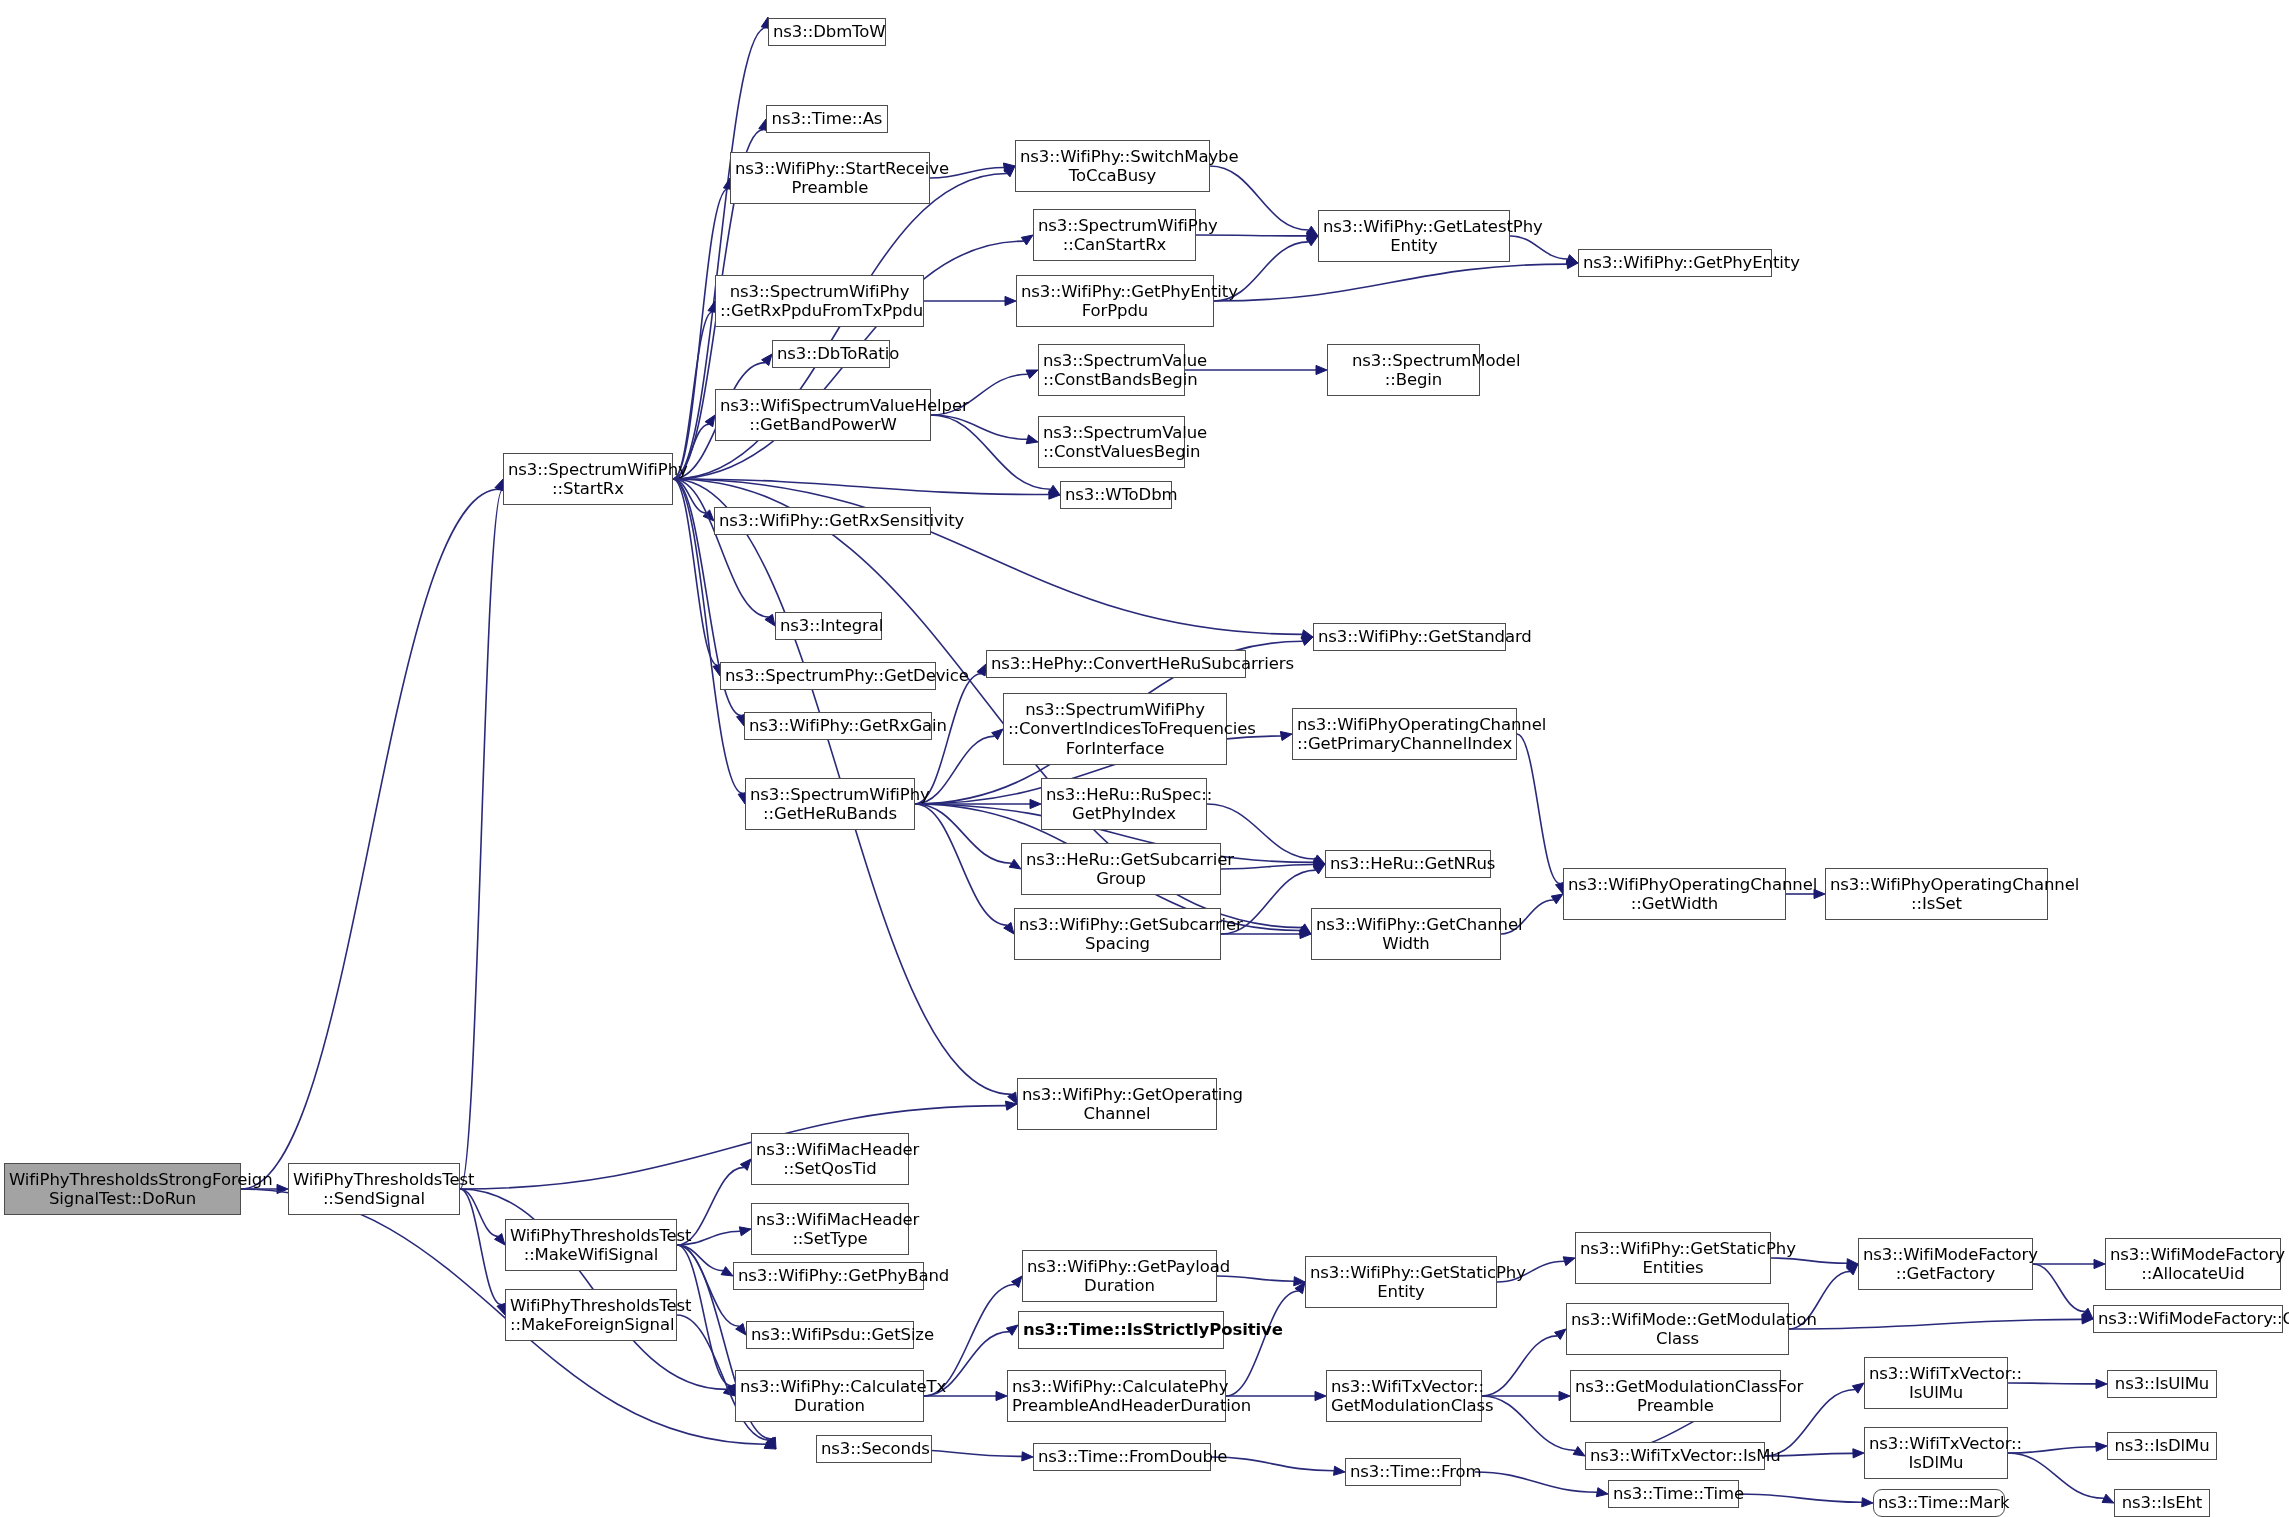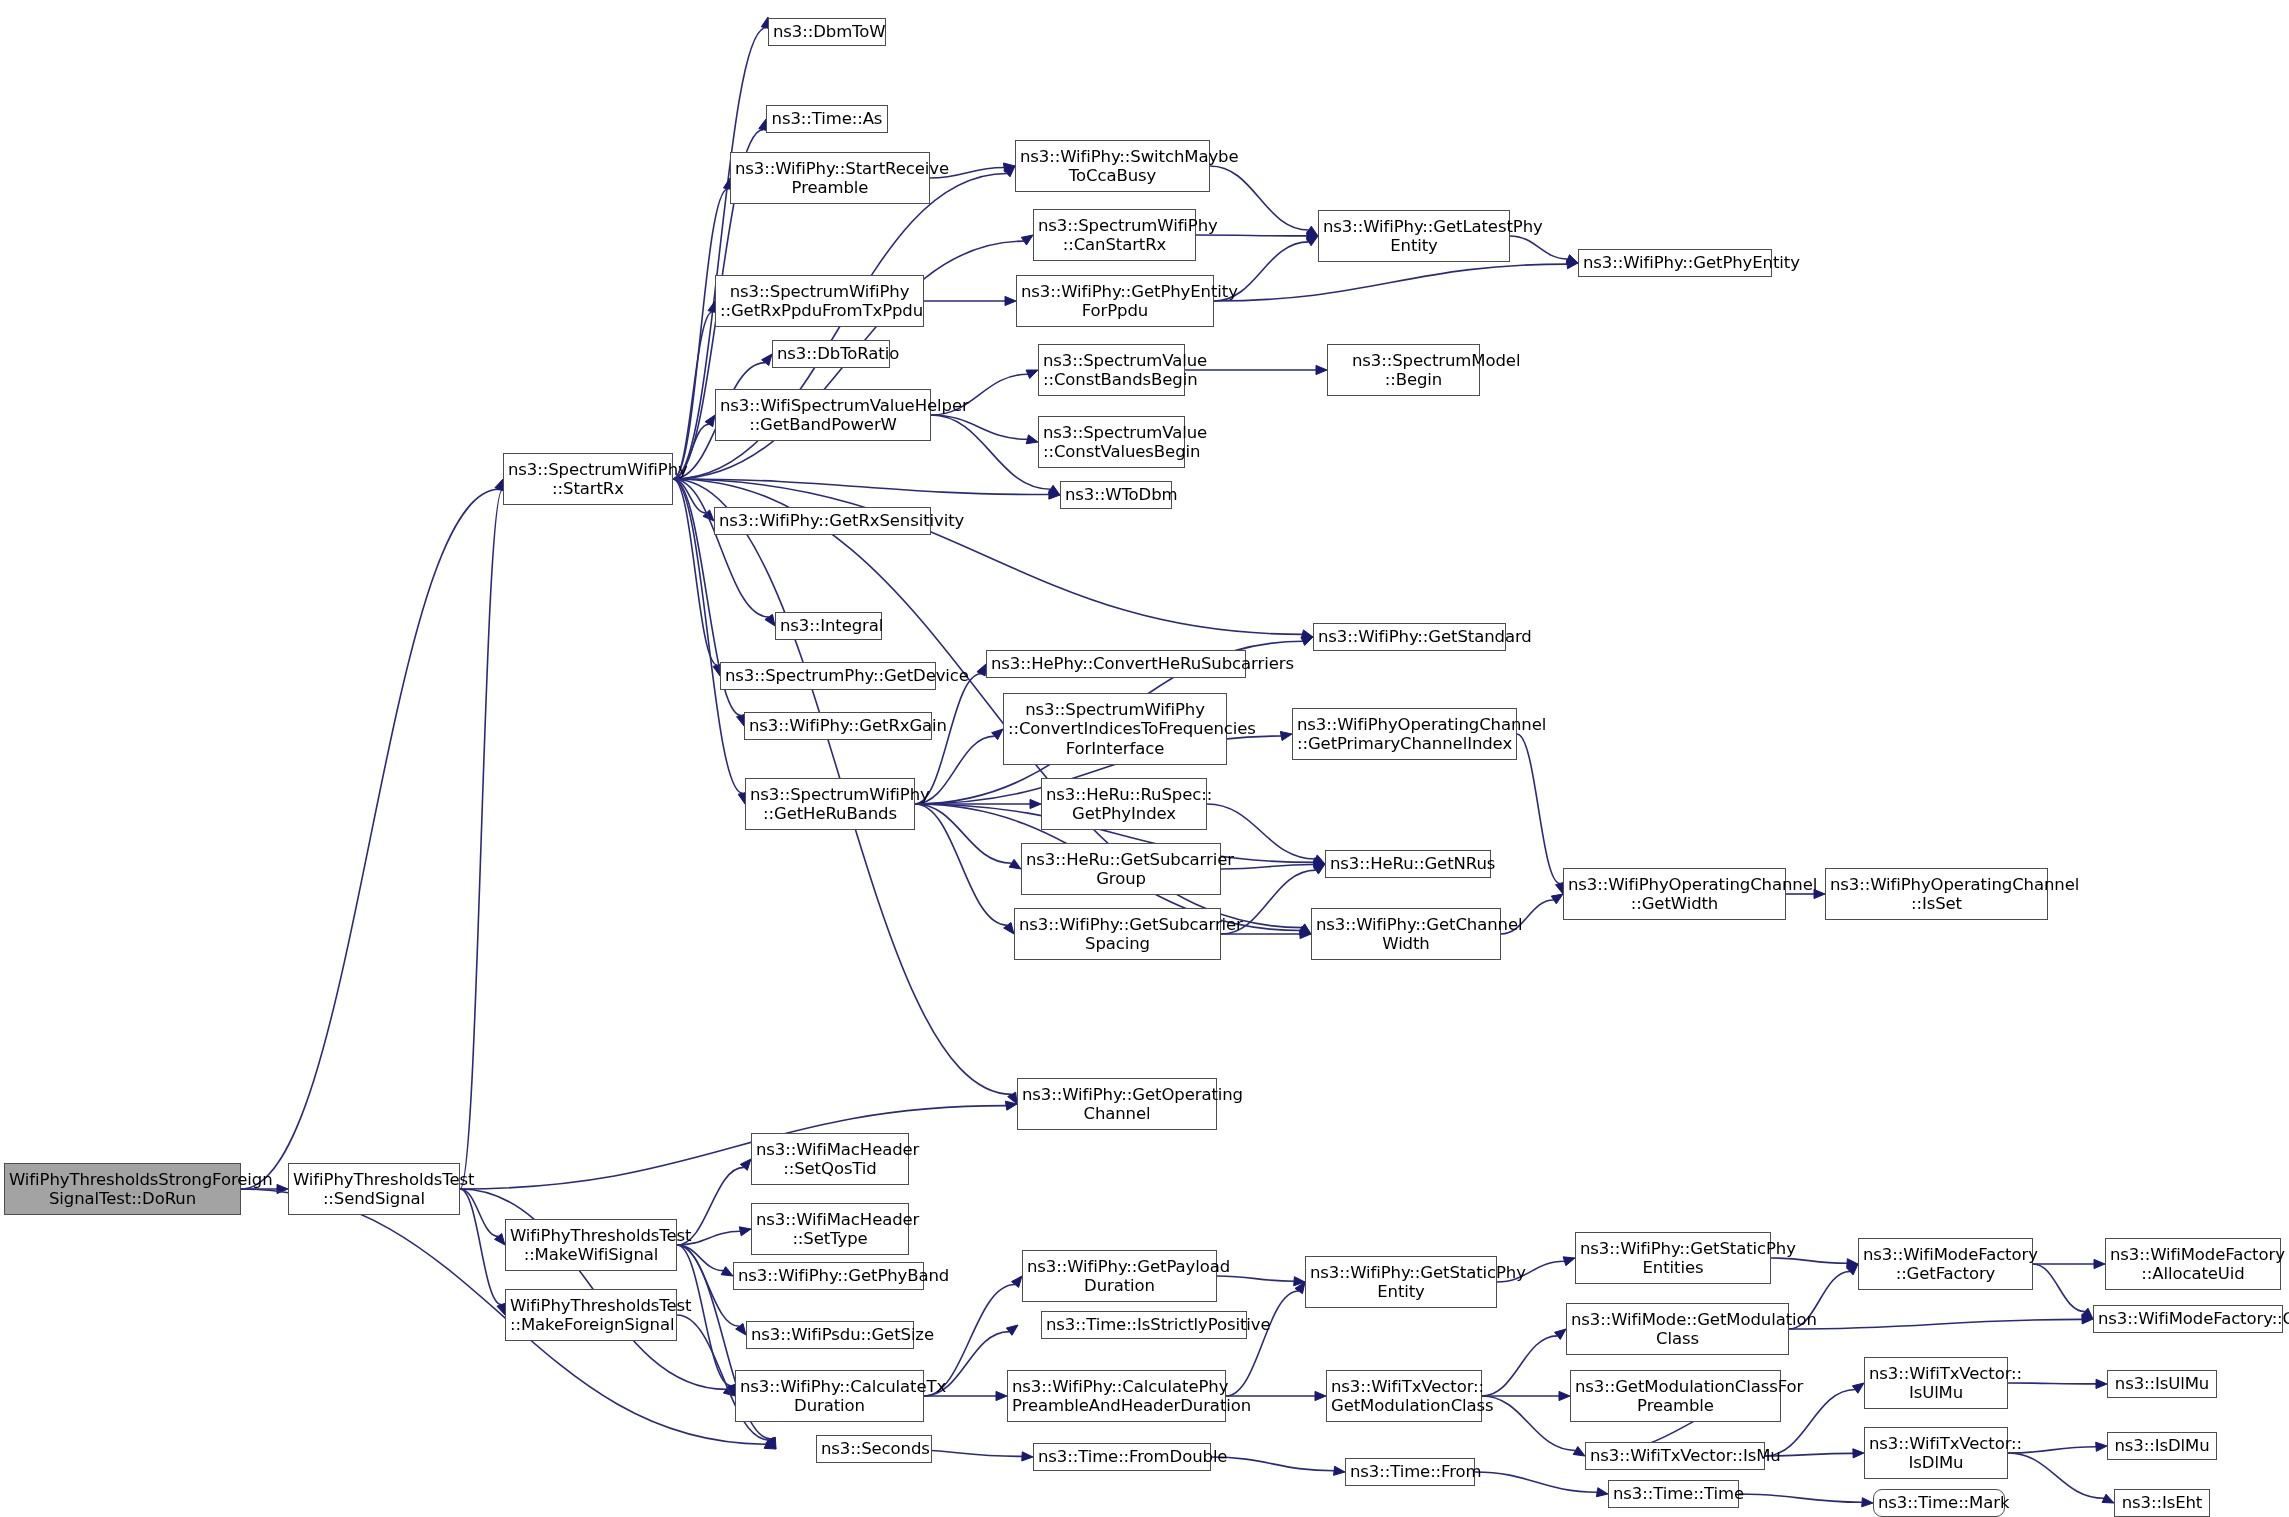--- a/index.html
+++ b/index.html
@@ -281,21 +281,21 @@
     <div class="node" style="left: 751px; top: 1133px; width: 158px; height: 52px;"><span>ns3::WifiMacHeader
 ::SetQosTid</span></div>
     <div class="node" style="left: 751px; top: 1203px; width: 158px; height: 52px;"><span>ns3::WifiMacHeader
 ::SetType</span></div>
     <div class="node" style="left: 733px; top: 1262px; width: 191px; height: 28px;"><span>ns3::WifiPhy::GetPhyBand</span></div>
     <div class="node" style="left: 746px; top: 1321px; width: 168px; height: 28px;"><span>ns3::WifiPsdu::GetSize</span></div>
     <div class="node" style="left: 735px; top: 1370px; width: 189px; height: 52px;"><span>ns3::WifiPhy::CalculateTx
 Duration</span></div>
     <div class="node" style="left: 1022px; top: 1250px; width: 195px; height: 52px;"><span>ns3::WifiPhy::GetPayload
 Duration</span></div>
-    <div class="node" style="left: 1041px; top: 1311px; width: 206px; height: 28px;"><span>ns3::Time::IsStrictlyPositive</span></div>
+    <div class="node" style="left: 1018px; top: 1311px; width: 206px; height: 38px; font-weight: bold;"><span>ns3::Time::IsStrictlyPositive</span></div>
     <div class="node" style="left: 1007px; top: 1370px; width: 219px; height: 52px;"><span>ns3::WifiPhy::CalculatePhy
 PreambleAndHeaderDuration</span></div>
     <div class="node" style="left: 1305px; top: 1256px; width: 192px; height: 52px;"><span>ns3::WifiPhy::GetStaticPhy
 Entity</span></div>
     <div class="node" style="left: 1326px; top: 1370px; width: 156px; height: 52px;"><span>ns3::WifiTxVector::
 GetModulationClass</span></div>
     <div class="node" style="left: 1575px; top: 1232px; width: 196px; height: 52px;"><span>ns3::WifiPhy::GetStaticPhy
 Entities</span></div>
     <div class="node" style="left: 1566px; top: 1303px; width: 223px; height: 52px;"><span>ns3::WifiMode::GetModulation
 Class</span></div>
@@ -309,16 +309,16 @@
     <div class="node" style="left: 2093px; top: 1305px; width: 190px; height: 28px;"><span>ns3::WifiModeFactory::Get</span></div>
     <div class="node" style="left: 1864px; top: 1357px; width: 144px; height: 52px;"><span>ns3::WifiTxVector::
 IsUlMu</span></div>
     <div class="node" style="left: 2107px; top: 1370px; width: 110px; height: 28px;"><span>ns3::IsUlMu</span></div>
     <div class="node" style="left: 1864px; top: 1427px; width: 144px; height: 52px;"><span>ns3::WifiTxVector::
 IsDlMu</span></div>
     <div class="node" style="left: 2107px; top: 1432px; width: 110px; height: 28px;"><span>ns3::IsDlMu</span></div>
     <div class="node" style="left: 2114px; top: 1489px; width: 96px; height: 28px;"><span>ns3::IsEht</span></div>
     <div class="node" style="left: 816px; top: 1435px; width: 116px; height: 28px;"><span>ns3::Seconds</span></div>
     <div class="node" style="left: 1033px; top: 1443px; width: 178px; height: 28px;"><span>ns3::Time::FromDouble</span></div>
-    <div class="node" style="left: 1345px; top: 1458px; width: 130px; height: 28px; align-items: center;"><span>ns3::Time::From</span></div>
+    <div class="node" style="left: 1345px; top: 1458px; width: 116px; height: 28px; align-items: center;"><span>ns3::Time::From</span></div>
     <div class="node" style="left: 1608px; top: 1480px; width: 131px; height: 28px;"><span>ns3::Time::Time</span></div>
     <div class="node" style="left: 1873px; top: 1489px; width: 132px; height: 28px; border-radius: 9px;"><span>ns3::Time::Mark</span></div>
   </div>
 
 </body></html>

